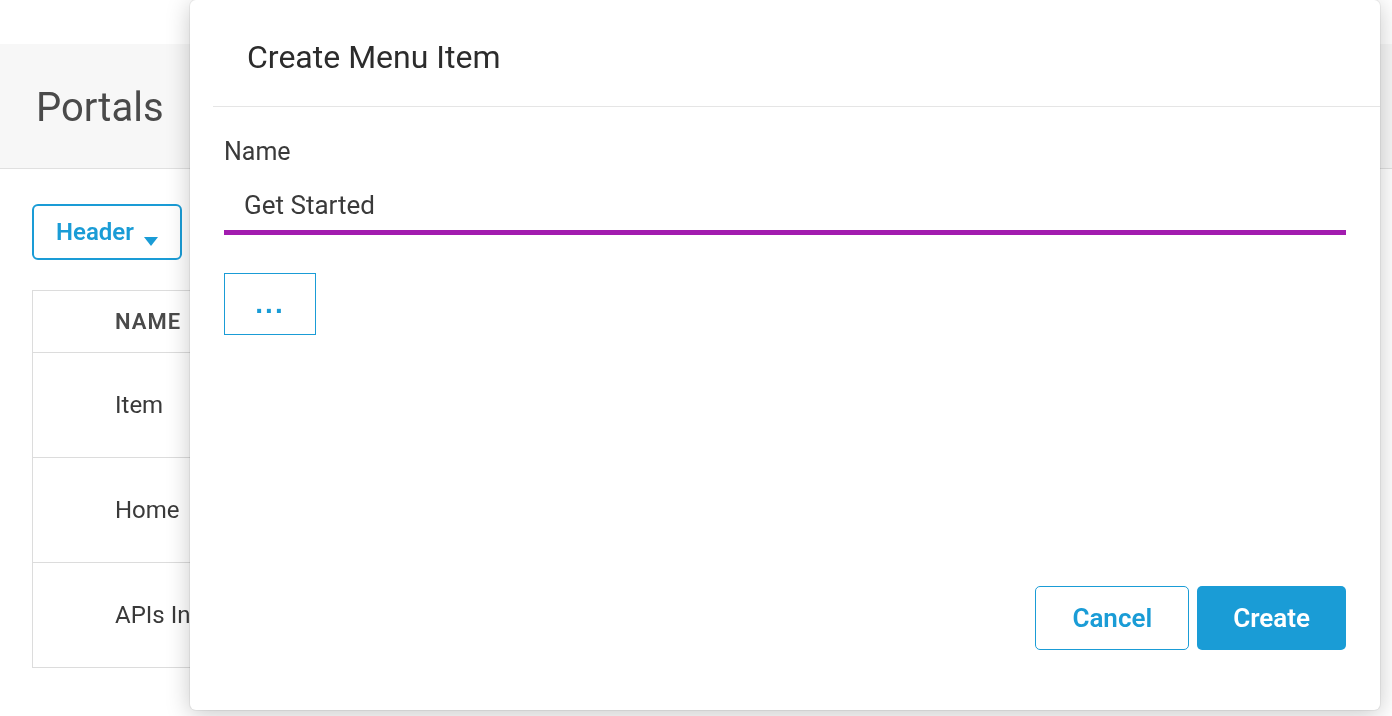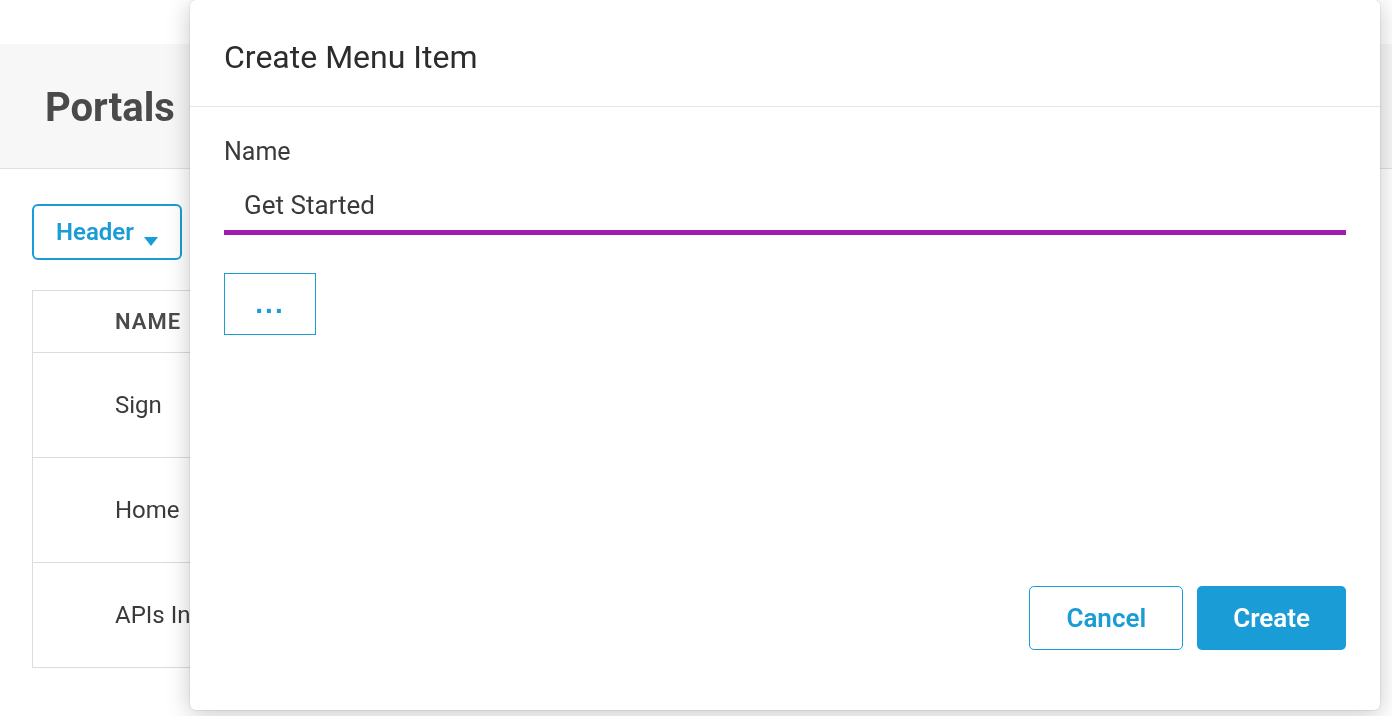--- a/index.html
+++ b/index.html
@@ -40,23 +40,23 @@
       left: 0;
       width: 100%;
       height: 125px;
       background: #f7f7f7;
       border-bottom: 1px solid #e0e0e0;
     }
     
     .page-title {
       position: absolute;
       top: 84px;
-      left: 45px;
+      left: 36px;
       font-size: 40px;
-      font-weight: 700;
+      font-weight: 400;
       color: #4a4a4a;
     }
     
     .header-dropdown {
       position: absolute;
       top: 204px;
       left: 32px;
       border: 2px solid #1a9cd6;
       border-radius: 6px;
       padding: 12px 22px;
@@ -115,20 +115,21 @@
       box-shadow: 0 4px 24px rgba(0,0,0,0.22), 0 0 0 1px rgba(0,0,0,0.05);
       padding: 0;
     }
     
     .modal-title {
       padding: 38px 16px 30px 34px;
       font-size: 32px;
       font-weight: 400;
       color: #2c2c2c;
       border-bottom: 1px solid #e5e5e5;
+      margin-left: 23px;
     }
     
     .modal-body {
       padding: 30px 34px 24px 34px;
     }
     
     .form-group {
       margin-bottom: 38px;
     }
     
@@ -165,21 +166,21 @@
       font-weight: 700;
       letter-spacing: 2px;
       line-height: 1;
     }
     
     .modal-footer {
       position: absolute;
       bottom: 60px;
       right: 34px;
       display: flex;
-      gap: 14px;
+      gap: 8px;
     }
     
     .btn {
       padding: 16px 36px;
       font-size: 26px;
       font-weight: 600;
       border-radius: 5px;
       cursor: pointer;
       border: none;
       font-family: inherit;
@@ -206,21 +207,21 @@
   <h1 class="page-title">Portals</h1>
 
   <div class="header-dropdown">
     <span>Header</span>
     <span class="chevron-down"></span>
   </div>
 
   <div class="table-wrap">
     <div class="table-header">NAME</div>
     <div class="table-row">
-      <span>Sign</span>
+      <span>Item</span>
     </div>
     <div class="table-row">
       <span>Home</span>
     </div>
     <div class="table-row">
       <span>APIs In</span>
     </div>
   </div>
 </div>
 

